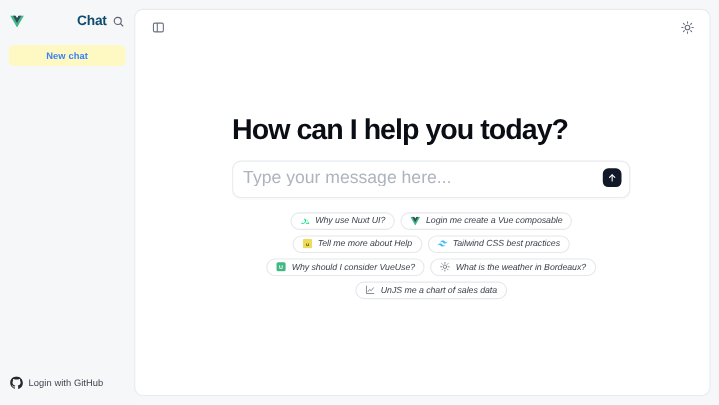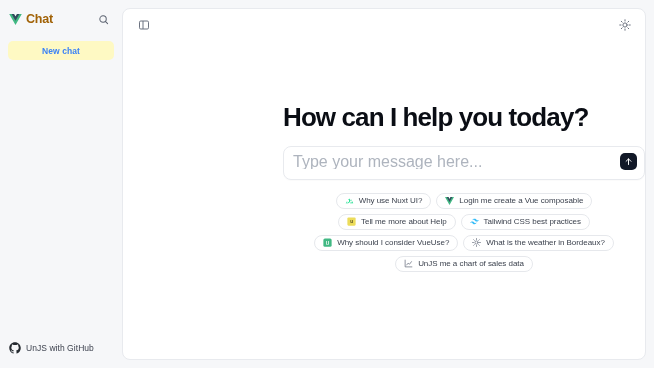--- a/index.html
+++ b/index.html
@@ -41,21 +41,22 @@
     display: flex;
     align-items: center;
     gap: 4px;
     flex: 1;
   }
 
   .brand-title {
     font-size: 12.5px;
     font-weight: bold;
     letter-spacing: -0.2px;
-    color: #a16207;
+    color: #0c4a6e;
+    margin-left: 44px;
   }
 
   .icon-btn {
     width: 19px;
     height: 19px;
     display: flex;
     align-items: center;
     justify-content: center;
     border-radius: 4px;
     background: transparent;
@@ -128,21 +129,21 @@
     justify-content: space-between;
     padding: 0 11px;
   }
 
   .content {
     position: absolute;
     left: 16px; right: 0;
     top: 32px;
     display: flex;
     flex-direction: column;
-    align-items: flex-end;
+    align-items: center;
   }
 
   .center-col {
     width: 362px;
     display: flex;
     flex-direction: column;
   }
 
   .headline {
     font-size: 26px;
@@ -246,20 +247,21 @@
     background: #fff;
     cursor: pointer;
     white-space: nowrap;
   }
 
   .chip-label {
     font-size: 8px;
     color: #3c424e;
     letter-spacing: -0.05px;
     font-family: "Liberation Sans", sans-serif;
+    font-style: italic;
   }
 
   .chip-icon {
     width: 9px;
     height: 9px;
     display: flex;
     align-items: center;
     justify-content: center;
     flex: 0 0 9px;
   }
@@ -295,21 +297,21 @@
 
   <div class="sidebar-spacer"></div>
 
   <div class="sidebar-footer">
     <button class="login-btn">
       <span class="chip-icon" style="width:12px;height:12px;flex:0 0 12px;">
         <svg width="12" height="12" viewBox="0 0 24 24" fill="#24292f">
           <path d="M12 .5C5.7.5.5 5.7.5 12c0 5.1 3.3 9.4 7.8 10.9.6.1.8-.2.8-.6v-2c-3.2.7-3.9-1.5-3.9-1.5-.5-1.3-1.3-1.7-1.3-1.7-1-.7.1-.7.1-.7 1.2.1 1.8 1.2 1.8 1.2 1 1.8 2.7 1.3 3.4 1 .1-.8.4-1.3.8-1.6-2.6-.3-5.3-1.3-5.3-5.8 0-1.3.5-2.3 1.2-3.1-.1-.3-.5-1.5.1-3.1 0 0 1-.3 3.2 1.2.9-.3 1.9-.4 2.9-.4s2 .1 2.9.4c2.2-1.5 3.2-1.2 3.2-1.2.6 1.6.2 2.8.1 3.1.8.8 1.2 1.8 1.2 3.1 0 4.5-2.7 5.5-5.3 5.8.4.4.8 1.1.8 2.2v3.3c0 .3.2.7.8.6 4.6-1.5 7.8-5.8 7.8-10.9C23.5 5.7 18.3.5 12 .5z"></path>
         </svg>
       </span>
-      <span class="login-label">UnJS with GitHub</span>
+      <span class="login-label">Login with GitHub</span>
     </button>
   </div>
 </aside>
 
 <main class="main">
 
   <div class="main-header">
     <button class="icon-btn">
       <svg width="12" height="12" viewBox="0 0 24 24" fill="none" stroke="#6b7280" stroke-width="2">
         <rect x="3" y="4" width="18" height="16" rx="2.5"></rect>

